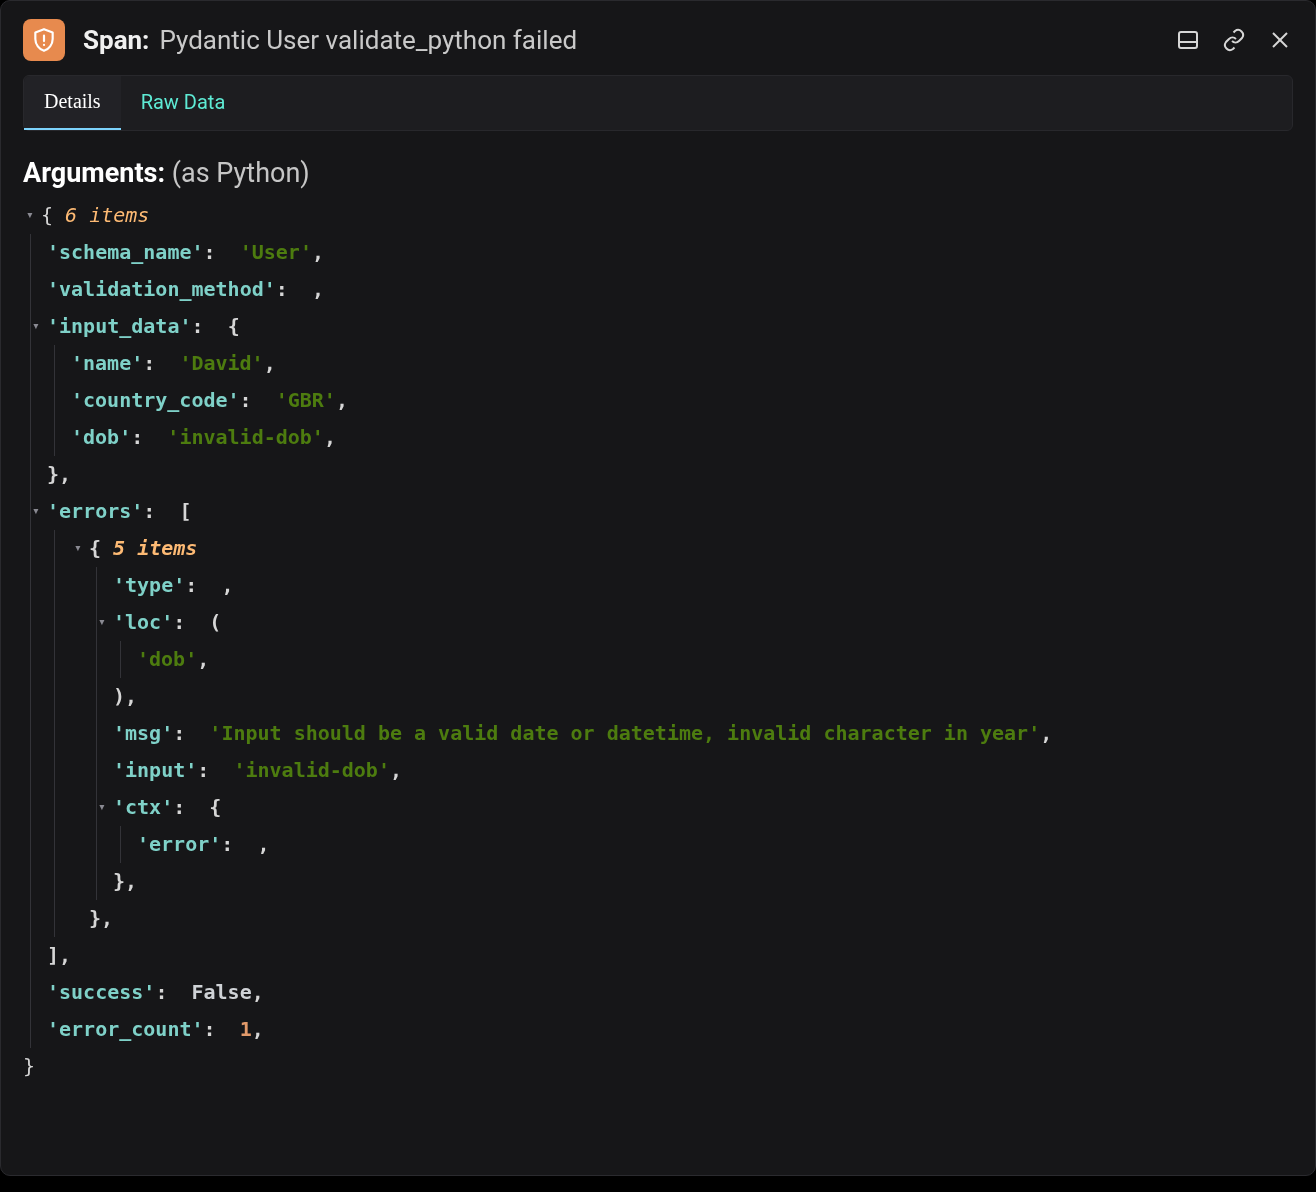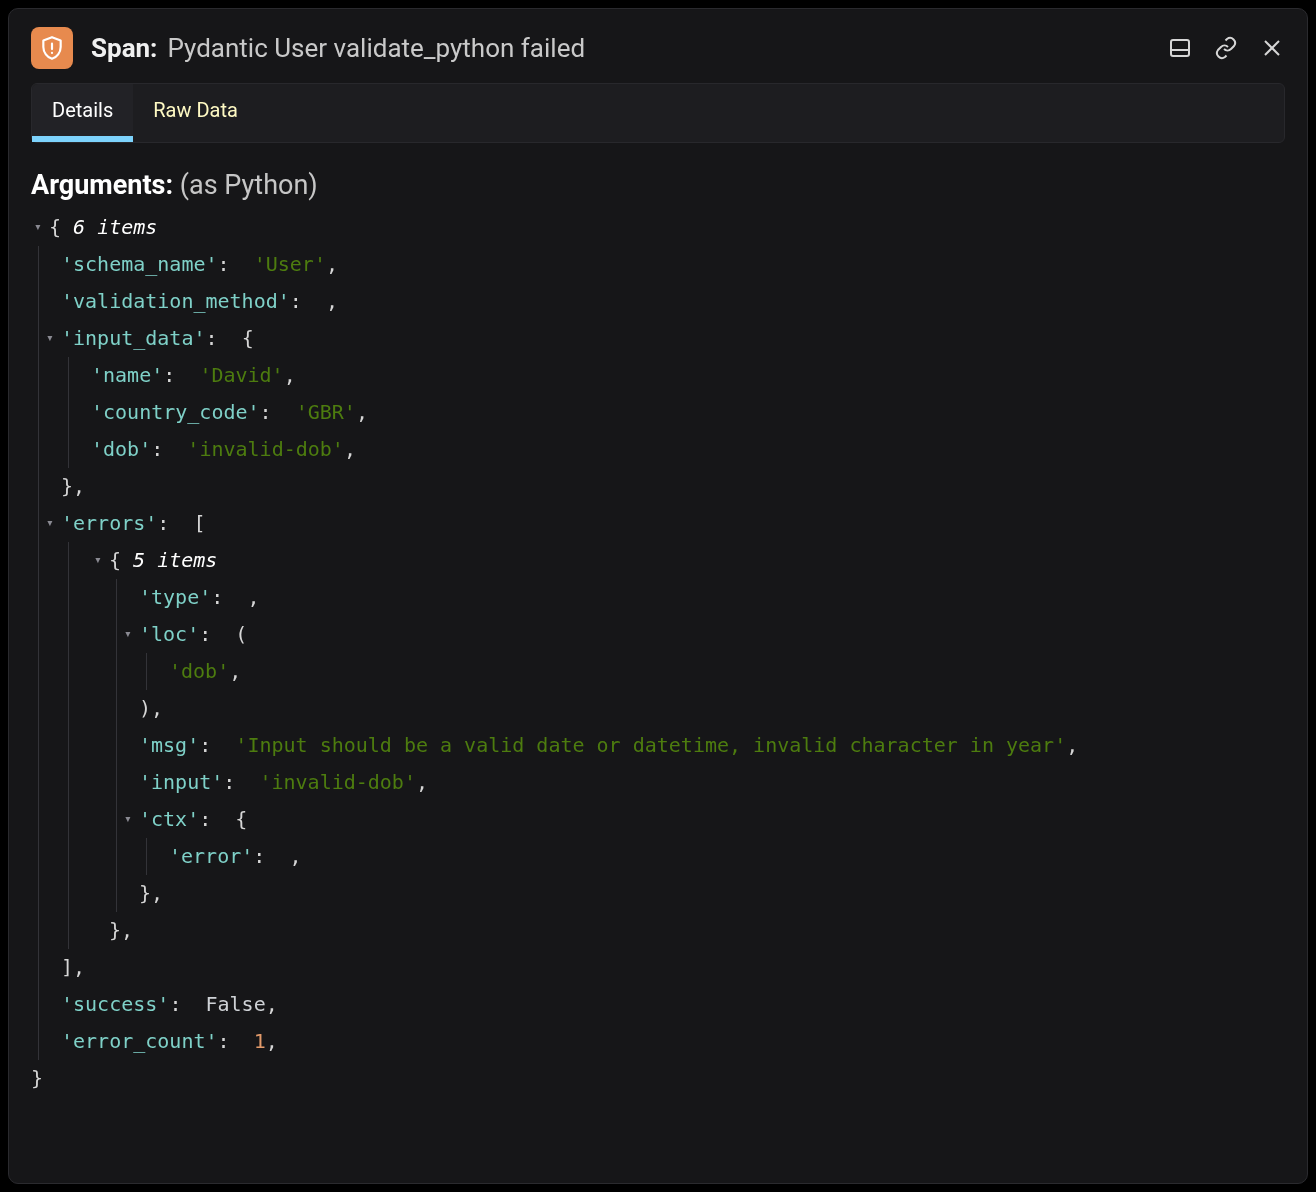--- a/index.html
+++ b/index.html
@@ -8,21 +8,20 @@
     font-family: -apple-system, BlinkMacSystemFont, "Segoe UI", Roboto, sans-serif;
     color: #e6e6e6;
     width: 1316px;
     height: 1192px;
     overflow: hidden;
   }
   .panel {
     background: #161618;
     border: 1px solid #2a2a2e;
     border-radius: 10px;
-    margin: 8px;
     height: calc(100% - 16px);
     display: flex;
     flex-direction: column;
     overflow: hidden;
   }
   .header {
     display: flex;
     align-items: center;
     padding: 18px 22px 14px 22px;
   }
@@ -63,29 +62,30 @@
     display: flex;
     background: #1d1d20;
     border-radius: 6px;
     margin: 0 22px 8px 22px;
     padding: 0;
     border: 1px solid #28282c;
   }
   .tab {
     padding: 14px 20px;
     font-size: 20px;
-    color: #fef9c3;
+    color: #5eead4;
     cursor: pointer;
     border-bottom: 2px solid transparent;
   }
   .tab.active {
     color: #ffffff;
-    border-bottom: 6px solid #7dd3fc;
+    border-bottom: 2px solid #7dd3fc;
     background: #222226;
     border-radius: 6px 0 0 0;
+    font-family: Liberation Serif, serif;
   }
   .content {
     padding: 18px 22px;
     overflow: auto;
     flex: 1;
   }
   .section-heading {
     font-size: 27px;
     margin-bottom: 8px;
   }
@@ -108,25 +108,26 @@
     font-size: 13px;
     user-select: none;
   }
   .caret-space { width: 18px; display:inline-block; }
   .brace { color: #d6d6d6; }
   .punct { color: #d6d6d6; }
   .key { color: #7fd1c8; }
   .str { color: #4d7c0f; }
   .kw { color: #cfd2d6; text-align: center; }
   .num { color: #e29a6a; }
-  .meta { color: #ffffff; font-style: italic; }
+  .meta { color: #fdba74; font-style: italic; }
   .indent-block {
     border-left: 1px solid #333338;
     margin-left: 7px;
-    padding-left: 22px;
+    padding-left: 16px;
+    font-weight: bold;
   }
 </style>
 </head>
 <body>
 
 <div class="panel">
 
   <div class="header">
     <div class="shield-badge">
       <svg viewBox="0 0 24 24" fill="none" stroke="#fff" stroke-width="2" stroke-linejoin="round" stroke-linecap="round">

